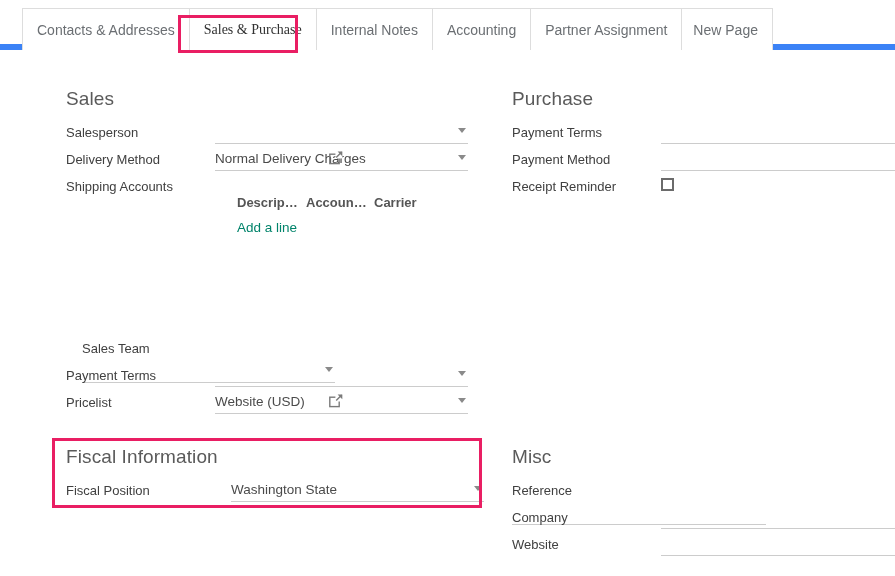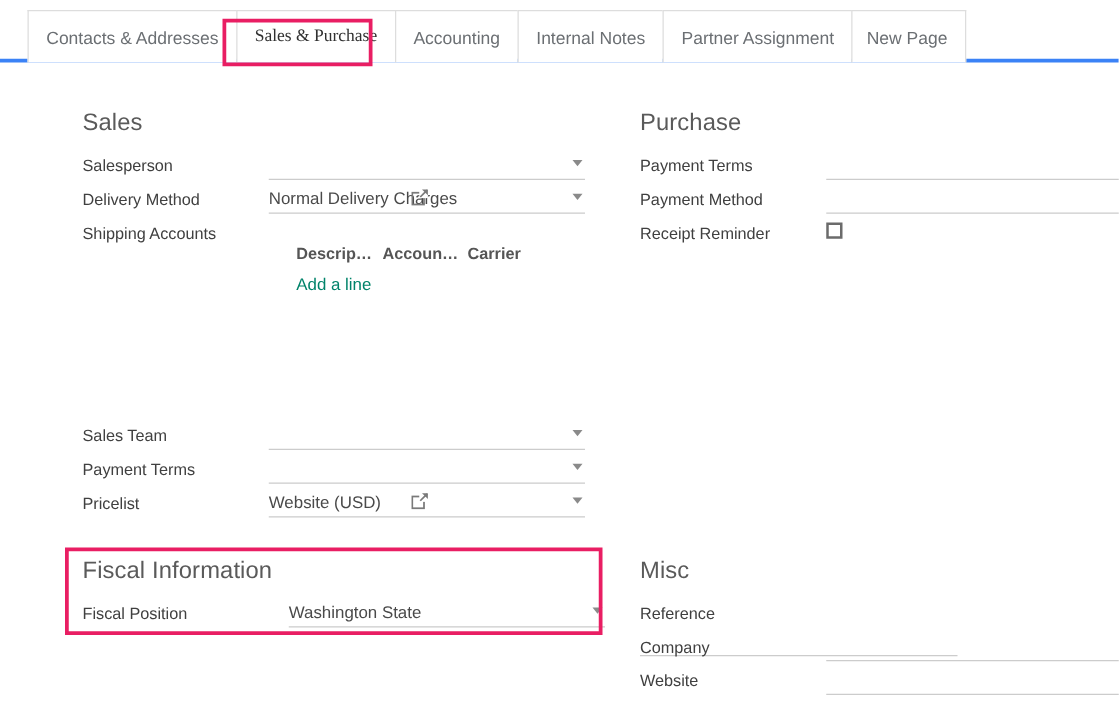--- a/index.html
+++ b/index.html
@@ -15,21 +15,21 @@
     overflow: hidden;
     position: relative;
   }
 
   
   .tabbar {
     position: absolute;
     left: 0; top: 0;
     width: 895px;
     height: 50px;
-    border-bottom: 3px solid #3b82f6;
+    border-bottom: 6px solid #3b82f6;
     box-sizing: border-box;
   }
   .tabstrip {
     position: absolute;
     left: 22px;
     top: 8px;
     height: 42px;
     display: flex;
     align-items: stretch;
   }
@@ -200,22 +200,22 @@
     pointer-events: none;
   }
 </style>
 </head>
 <body>
 
 <div class="tabbar">
   <div class="tabstrip">
     <div class="tab">Contacts &amp; Addresses</div>
     <div class="tab active">Sales &amp; Purchase</div>
+    <div class="tab">Internal Notes</div>
     <div class="tab">Accounting</div>
-    <div class="tab">Internal Notes</div>
     <div class="tab">Partner Assignment</div>
     <div class="tab">New Page</div>
   </div>
   <div class="tab-highlight"></div>
 </div>
 
 <div class="form">
 
   <div class="col col-left">
 
@@ -253,21 +253,21 @@
 
     <div class="subtable" style="top:145px;">
       <div class="subtable-head">
         <span class="th-desc">Descrip…</span>
         <span class="th-account">Accoun…</span>
         <span class="th-carrier">Carrier</span>
       </div>
       <div class="add-line">Add a line</div>
     </div>
 
-    <div class="field-row" style="position:absolute;top:286px;left:0;">
+    <div class="field-row" style="position:absolute;top:286px;left:16px;flex-direction:column;">
       <div class="field-label">Sales Team</div>
       <div class="field-control">
         <div class="field-value"></div>
         <div class="caret"></div>
         <div class="field-underline"></div>
       </div>
     </div>
 
     <div class="field-row" style="position:absolute;top:313px;left:0;">
       <div class="field-label">Payment Terms</div>

